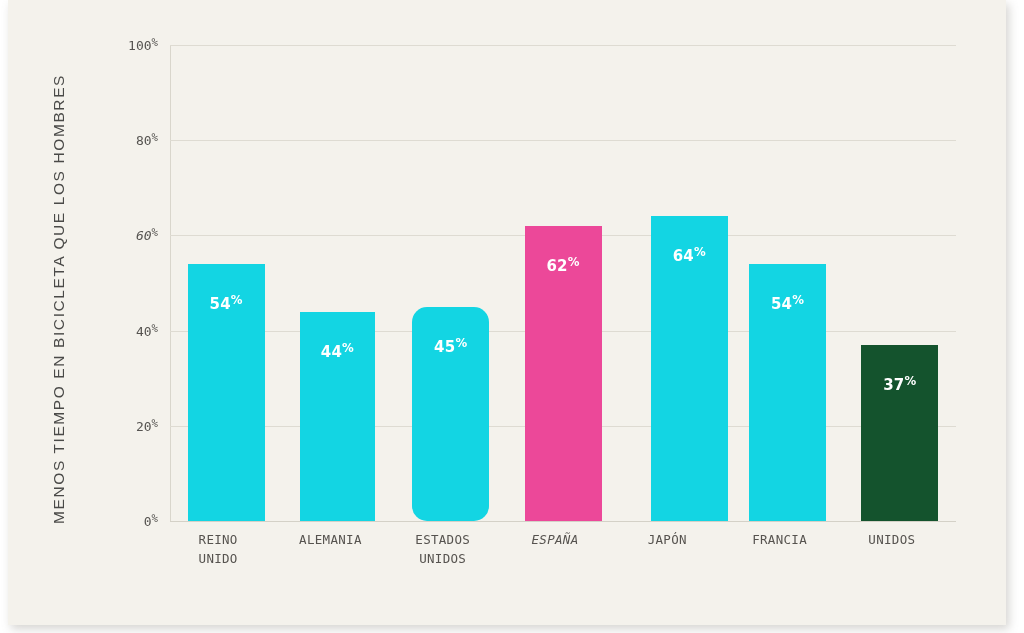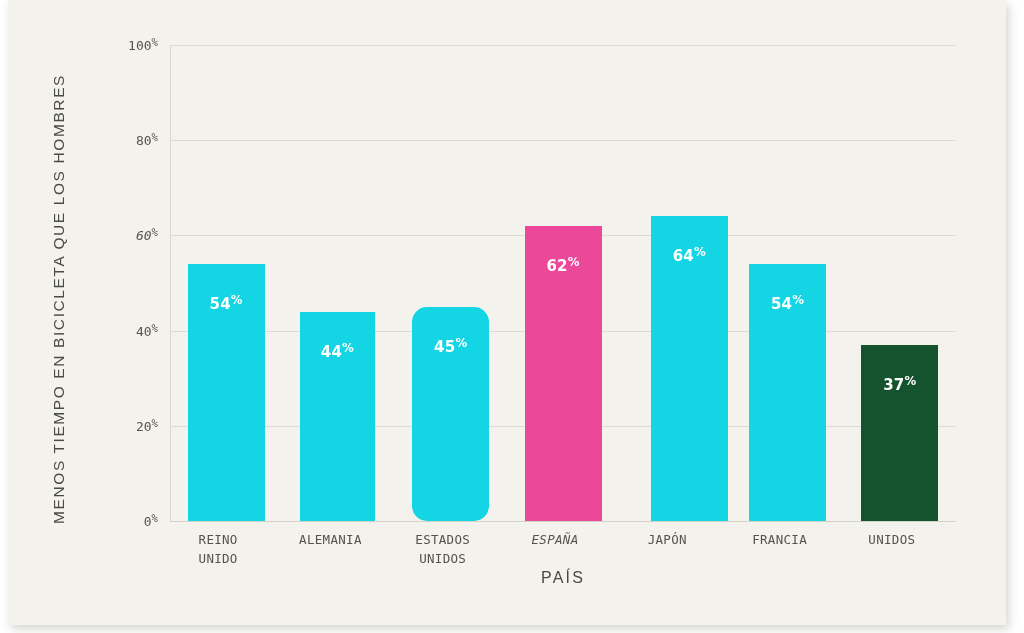--- a/index.html
+++ b/index.html
@@ -204,16 +204,15 @@
     <div id="x-ticks">
         <div class="x-tick" style="left: 154px; width: 112.286px;"><span>REINO</span><span class="l2">UNIDO</span></div>
         <div class="x-tick" style="left: 266.286px; width: 112.286px;"><span>ALEMANIA</span></div>
         <div class="x-tick" style="left: 378.571px; width: 112.286px;"><span>ESTADOS</span><span class="l2">UNIDOS</span></div>
         <div class="x-tick" style="left: 490.857px; width: 112.286px; font-style: italic;"><span>ESPAÑA</span></div>
         <div class="x-tick" style="left: 603.143px; width: 112.286px;"><span>JAPÓN</span></div>
         <div class="x-tick" style="left: 715.429px; width: 112.286px;"><span>FRANCIA</span></div>
         <div class="x-tick" style="left: 827.714px; width: 112.286px;"><span>UNIDOS</span></div>
       </div>
 
-    <div id="x-axis-title">PAÍS</div>
 
   </div>
 </div>
 
 </body></html>

